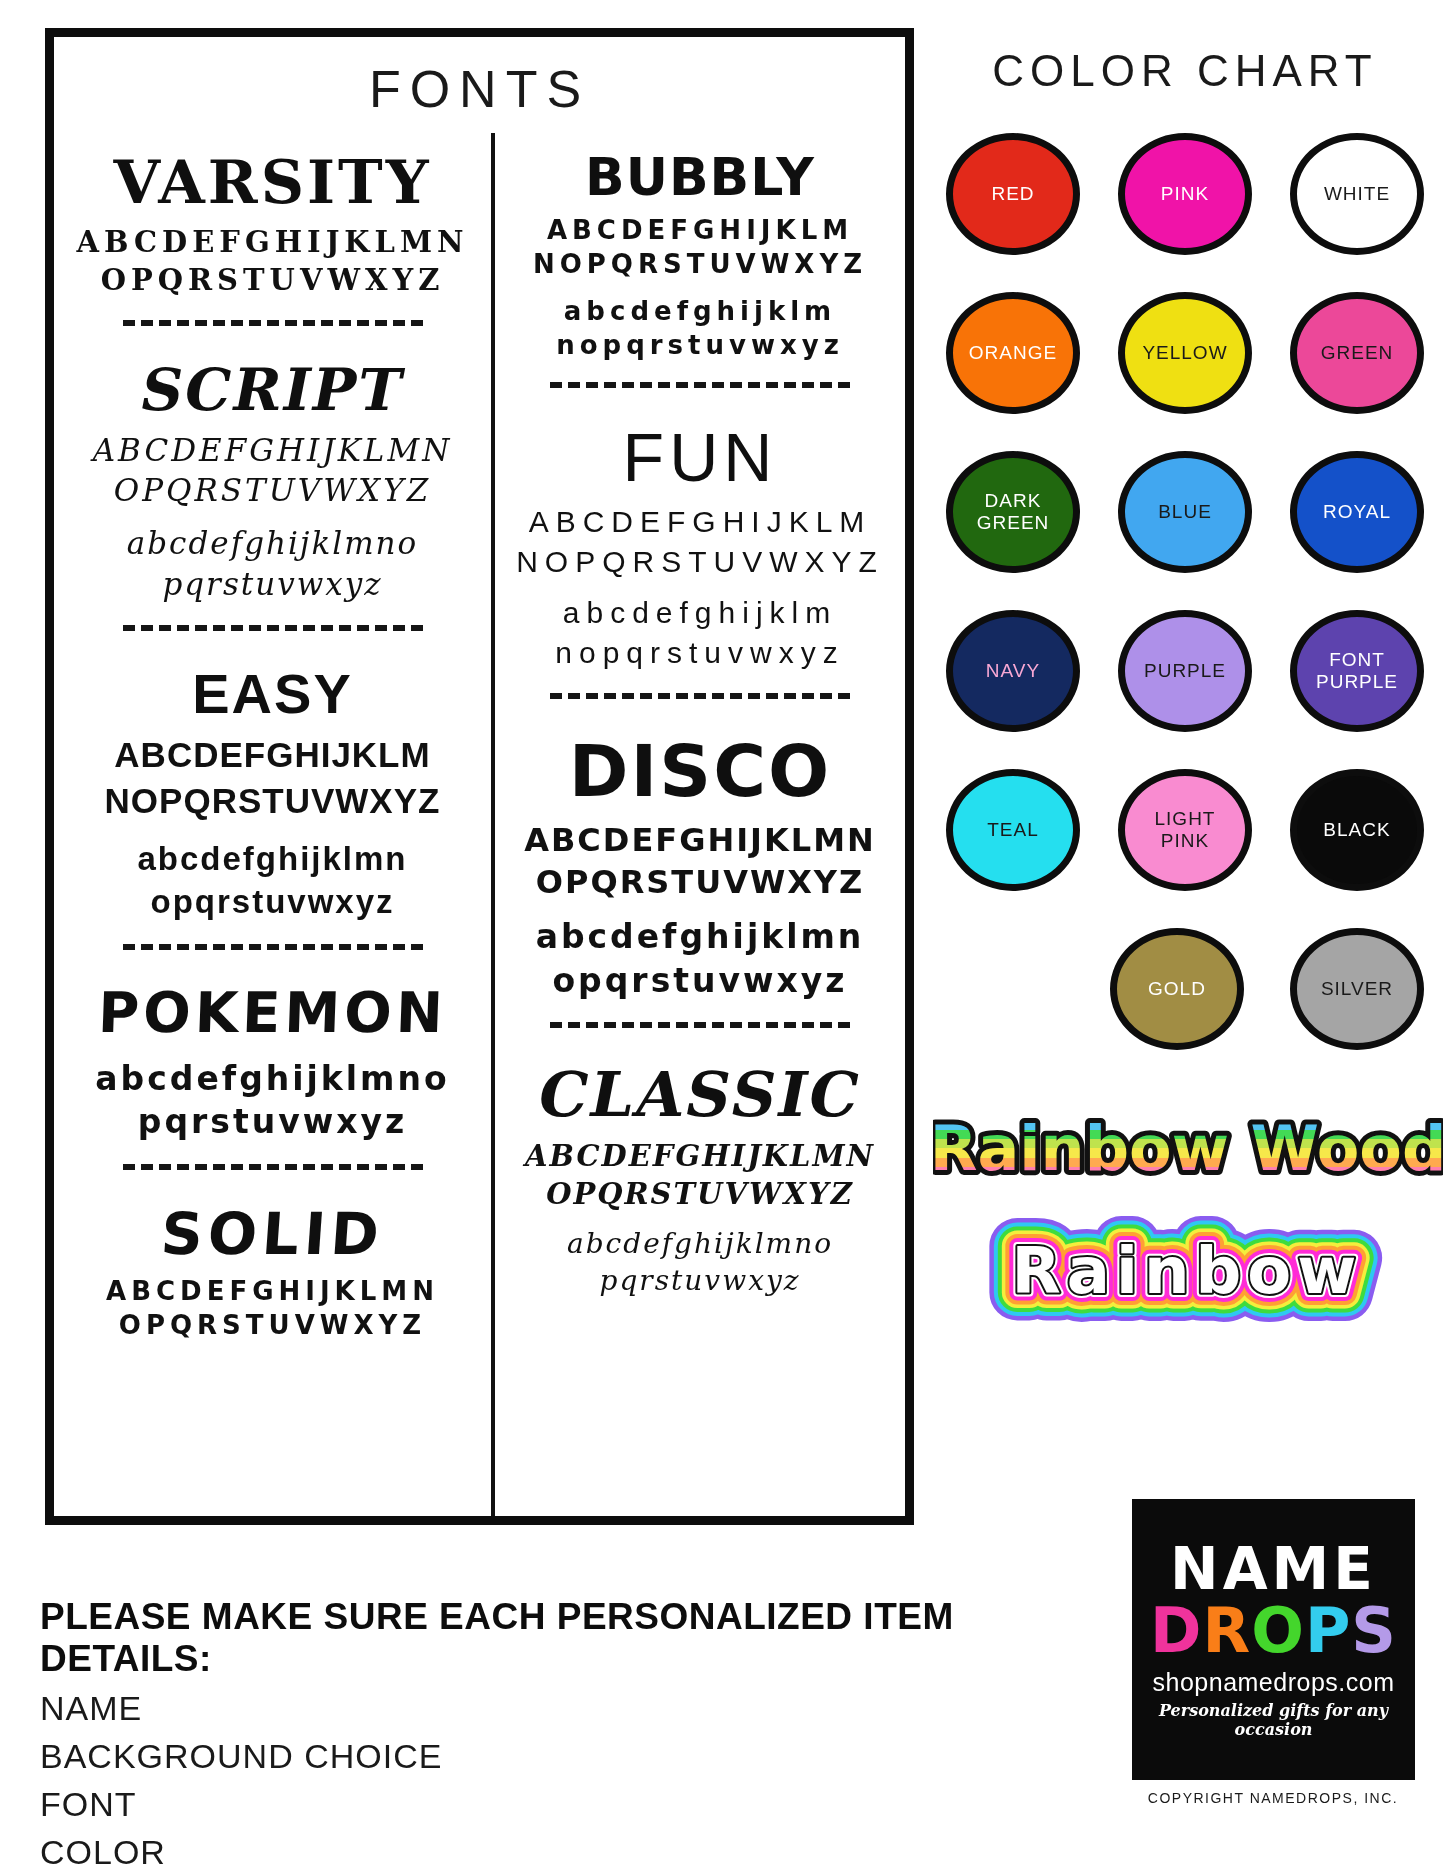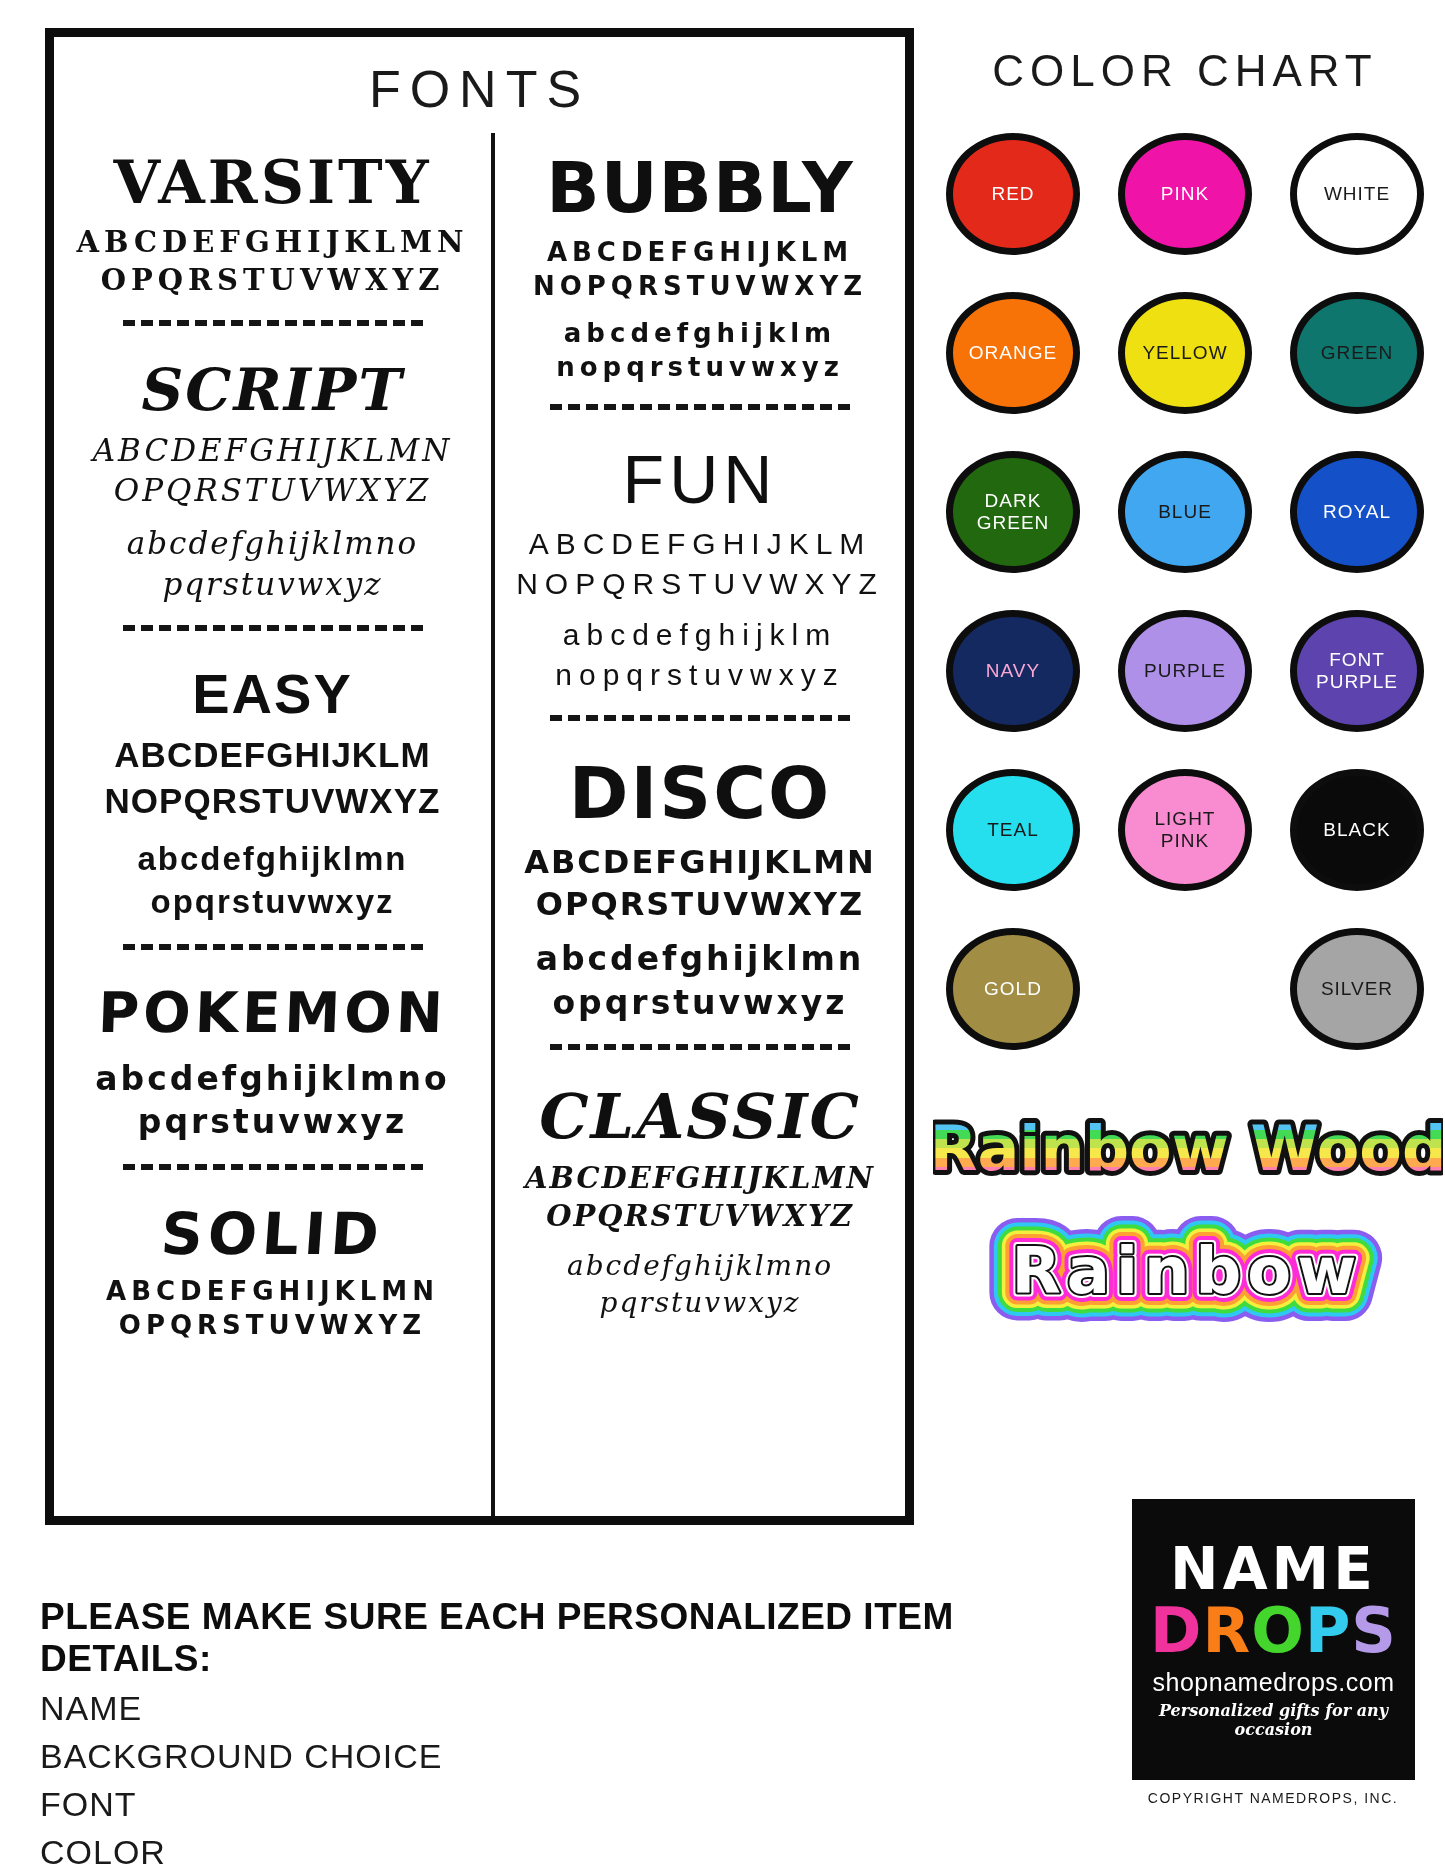--- a/index.html
+++ b/index.html
@@ -26,38 +26,38 @@
   .fh-script{font-family:"DejaVu Serif",serif;font-style:italic;font-weight:bold;font-size:58px;letter-spacing:2px;}
   .fu-script{font-family:"DejaVu Serif",serif;font-style:italic;font-size:31px;letter-spacing:3px;}
   .flo-script{font-family:"DejaVu Serif",serif;font-style:italic;font-size:31px;letter-spacing:2px;}
   .fh-easy{font-family:"Liberation Sans",sans-serif;font-weight:bold;font-size:56px;letter-spacing:2px;}
   .fu-easy{font-family:"Liberation Sans",sans-serif;font-weight:bold;font-size:35px;letter-spacing:1px;}
   .flo-easy{font-family:"Liberation Sans",sans-serif;font-weight:bold;font-size:33px;letter-spacing:2px;}
   .fh-pokemon{font-family:"DejaVu Sans",sans-serif;font-weight:bold;font-size:56px;letter-spacing:4px;transform:skewX(-2deg);}
   .flo-pokemon{font-family:"DejaVu Sans",sans-serif;font-weight:bold;font-size:33px;letter-spacing:3px;}
   .fh-solid{font-family:"DejaVu Sans",sans-serif;font-weight:bold;font-size:58px;letter-spacing:5px;transform:skewX(-4deg);}
   .fu-solid{font-family:"DejaVu Sans",sans-serif;font-weight:bold;font-size:26px;letter-spacing:5px;}
-  .fh-bubbly{font-family:"DejaVu Sans",sans-serif;font-weight:bold;font-size:70px;letter-spacing:1px;}
+  .fh-bubbly{font-family:"DejaVu Sans",sans-serif;font-weight:bold;font-size:52px;letter-spacing:1px;}
   .fu-bubbly{font-family:"DejaVu Sans",sans-serif;font-weight:bold;font-size:26px;letter-spacing:5px;}
   .flo-bubbly{font-family:"DejaVu Sans",sans-serif;font-weight:bold;font-size:26px;letter-spacing:5px;}
   .fh-fun{font-family:"Liberation Sans",sans-serif;font-weight:400;font-size:68px;letter-spacing:5px;}
   .fu-fun{font-family:"Liberation Sans",sans-serif;font-size:30px;letter-spacing:7px;}
   .flo-fun{font-family:"Liberation Sans",sans-serif;font-size:30px;letter-spacing:7px;}
   .fh-disco{font-family:"DejaVu Sans",sans-serif;font-weight:bold;font-size:72px;letter-spacing:2px;}
   .fu-disco{font-family:"DejaVu Sans",sans-serif;font-weight:bold;font-size:32px;letter-spacing:2px;}
   .flo-disco{font-family:"DejaVu Sans",sans-serif;font-weight:bold;font-size:33px;letter-spacing:3px;}
   .fh-classic{font-family:"DejaVu Serif",serif;font-style:italic;font-weight:bold;font-size:62px;letter-spacing:2px;}
   .fu-classic{font-family:"DejaVu Serif",serif;font-style:italic;font-weight:bold;font-size:29px;letter-spacing:2px;}
   .flo-classic{font-family:"DejaVu Serif",serif;font-style:italic;font-size:28px;letter-spacing:2px;}
 
   
   .color-chart-title{position:absolute;left:950px;top:46px;width:470px;text-align:center;font-size:44px;letter-spacing:6px;font-weight:400;color:#1a1a1a;}
   .color-grid{position:absolute;left:946px;top:133px;width:478px;}
   .color-row{display:flex;justify-content:space-between;margin-bottom:37px;}
-  .color-row.center{justify-content:space-between;gap:46px;}
+  .color-row.center{justify-content:flex-end;gap:46px;}
   .swatch{width:108px;height:108px;border-radius:50%;border:7px solid #0d0d0d;display:flex;align-items:center;justify-content:center;text-align:center;font-size:19px;letter-spacing:1px;line-height:1.15;padding:0 6px;box-sizing:content-box;}
 
   
   .rainbow-wood{position:absolute;left:933px;top:1100px;}
   .rainbow-bubble{position:absolute;left:940px;top:1196px;}
 
   
   .note{position:absolute;left:40px;top:1596px;width:920px;}
   .note-title{font-size:37px;font-weight:bold;letter-spacing:0.5px;color:#0d0d0d;}
   .note-item{font-size:34px;margin-top:9px;color:#1a1a1a;letter-spacing:1px;}
@@ -161,21 +161,21 @@
         <span>WHITE</span>
       </div>
     </div>
     <div class="color-row">
       <div class="swatch" style="background: rgb(248, 115, 7); color: rgb(255, 255, 255);">
         <span>ORANGE</span>
       </div>
       <div class="swatch" style="background: rgb(239, 224, 18); color: rgb(26, 26, 26);">
         <span>YELLOW</span>
       </div>
-      <div class="swatch" style="background: #0f766e; color: rgb(26, 26, 26); text-align: right;">
+      <div class="swatch" style="background: #ec4899; color: rgb(26, 26, 26); text-align: right;">
         <span>GREEN</span>
       </div>
     </div>
     <div class="color-row">
       <div class="swatch" style="background: rgb(33, 104, 15); color: rgb(255, 255, 255);">
         <span>DARK GREEN</span>
       </div>
       <div class="swatch" style="background: rgb(65, 167, 240); color: rgb(26, 26, 26);">
         <span>BLUE</span>
       </div>

